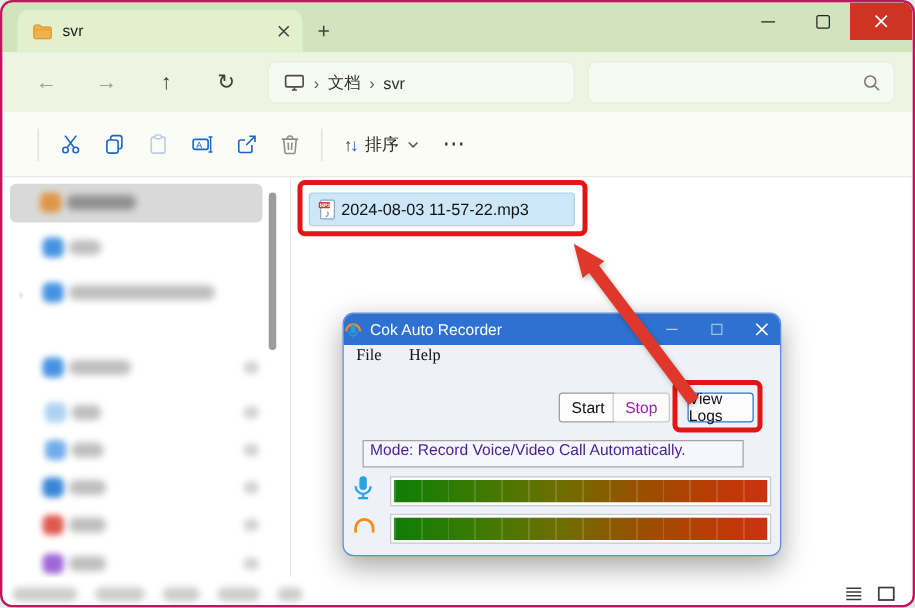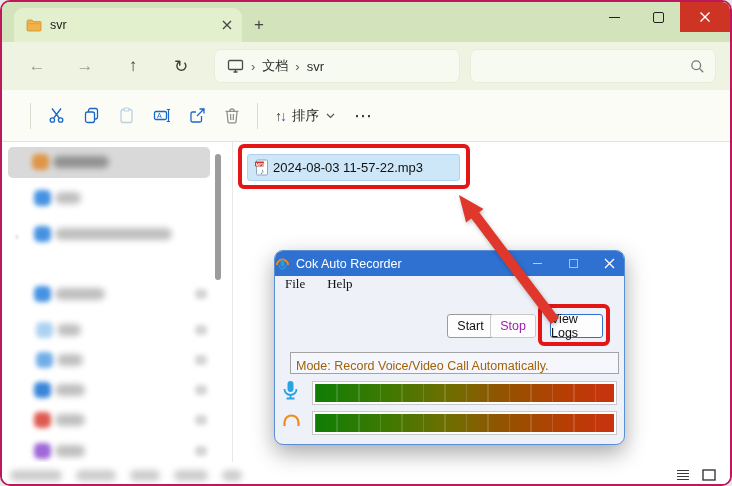--- a/index.html
+++ b/index.html
@@ -100,23 +100,23 @@
     font-size:19px; font-weight:700; color:#000; letter-spacing:.5px;
   }
   .dbtn{
     position:absolute; top:63px; height:24px; background:#fdfdfd; border:1px solid #9b9b9b;
     border-radius:3px; font-size:12.5px; color:#111; display:flex; align-items:center; justify-content:center;
   }
   .dbtn.start{ left:158px; width:47px;margin-left:14px; }
   .dbtn.stop{ left:215px; width:46px; color:#a21caf; border-color:#c9c9c9; }
   .dbtn.viewlogs{ left:275px; width:53px; border:1.5px solid #2e71d1; }
   .modebox{
-    position:absolute; left:15px; top:101px; width:329px; height:22px;
-    border:1px solid #a3a3a3; background:#f5f7fc; display:flex; align-items:flex-end;
-    padding-left:5px; font-size:12.5px; color:#a16207;
+    position:absolute; left:15px; top:101px; width:305px; height:22px;
+    border:1px solid #a3a3a3; background:#f5f7fc; display:flex; align-items:flex-start;
+    padding-left:5px; font-size:12.5px; color:#4c1d95;
   }
   .meter{
     position:absolute; left:38px; width:303px; height:22px;
     border:2px solid #fff; outline:1px solid #c9c9c9;
     background-image:
       repeating-linear-gradient(90deg, rgba(255,255,255,.14) 0 1.5px, rgba(0,0,0,0) 1.5px 21.5px),
       linear-gradient(90deg,#0f7d05 0%, #3a7a02 22%, #6f6e00 45%, #955200 64%, #b83d04 84%, #c93310 100%);
   }
   .meter.m1{ top:131px; } .meter.m2{ top:161px; }
   .meter-icon{ position:absolute; left:7px; }

